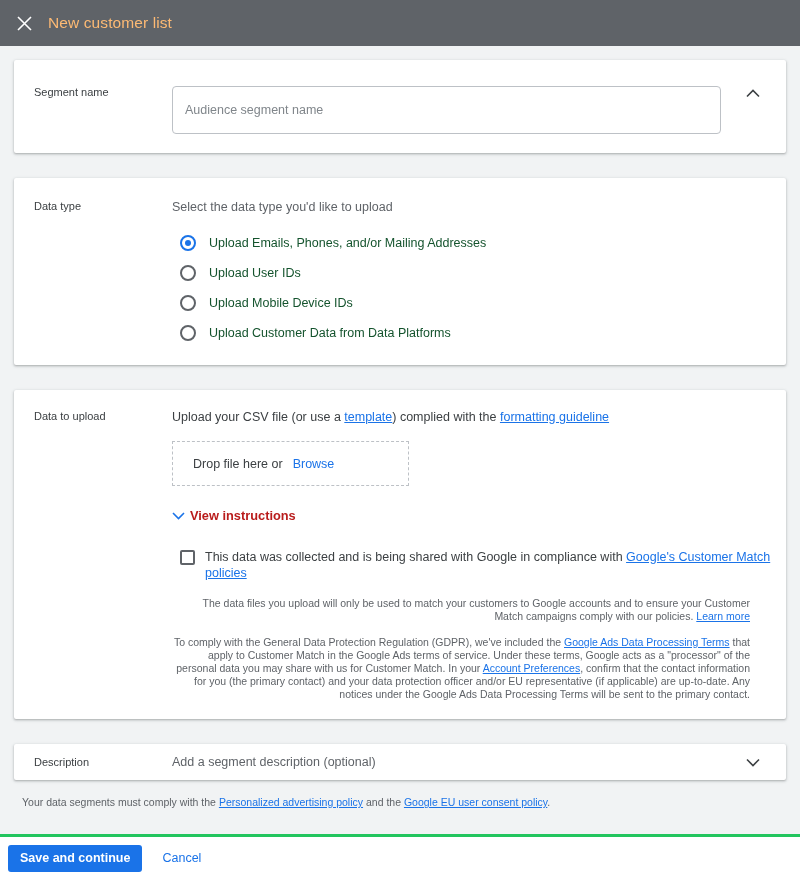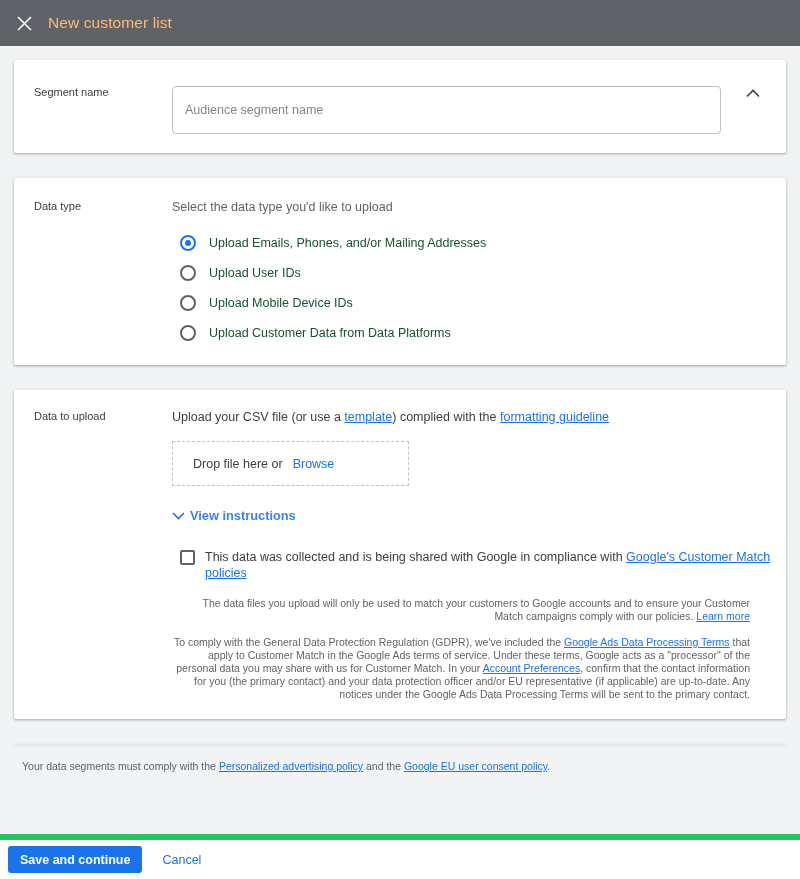--- a/index.html
+++ b/index.html
@@ -147,21 +147,21 @@
     background: #fff;
   }
   .browse {
     color: #1a73e8;
     margin-left: 10px;
     cursor: pointer;
   }
   .view-instr {
     display: flex;
     margin-top: 22px;
-    color: #3b82f6;
+    color: #b91c1c;
     font-size: 12.8px;
     font-weight: bold;
     cursor: pointer;
   }
   .view-instr svg { margin-right: 5px; }
 
   .check-row {
     display: flex;
     align-items: flex-start;
     margin-top: 26px;
@@ -215,21 +215,21 @@
     padding: 16px 0 0 8px;
   }
 
   
   .actionbar {
     position: absolute;
     left: 0; bottom: 0;
     width: 800px;
     height: 45px;
     background: #ffffff;
-    border-top: 6px solid #22c55e;
+    border-top: 3px solid #22c55e;
     display: flex;
     align-items: center;
     padding-left: 8px;
   }
   .btn-primary {
     background: #1a73e8;
     color: #fff;
     border: none;
     border-radius: 3px;
     height: 27px;
@@ -338,20 +338,31 @@
 
         <div class="fine">
           <span>To comply with the General Data Protection Regulation (GDPR), we've included the </span><a class="lnk">Google Ads Data Processing Terms</a><span> that apply to Customer Match in the Google Ads terms of service. Under these terms, Google acts as a "processor" of the personal data you may share with us for Customer Match. In your </span><a class="lnk">Account Preferences</a><span>, confirm that the contact information for you (the primary contact) and your data protection officer and/or EU representative (if applicable) are up-to-date. Any notices under the Google Ads Data Processing Terms will be sent to the primary contact.</span>
         </div>
 
       </div>
     </div>
   </div>
 
   <div class="card rows-card">
+    <div class="crow">
+      <div class="card-label">Description</div>
+      <div class="crow-val">Add a segment description (optional)</div>
+      <div class="chev">
+        <span>
+          <svg width="14" height="9" viewBox="0 0 14 9">
+              <path d="M1 1.5 L7 7.5 L13 1.5" stroke="#3c4043" stroke-width="1.6" fill="none"></path>
+            </svg>
+        </span>
+      </div>
+    </div>
   </div>
 
   <div class="foot-note">
     <span>Your data segments must comply with the </span><a class="lnk">Personalized advertising policy</a><span> and the </span><a class="lnk">Google EU user consent policy</a><span>.</span>
   </div>
 
 </div>
 
 <div class="actionbar">
   <button class="btn-primary">Save and continue</button>

